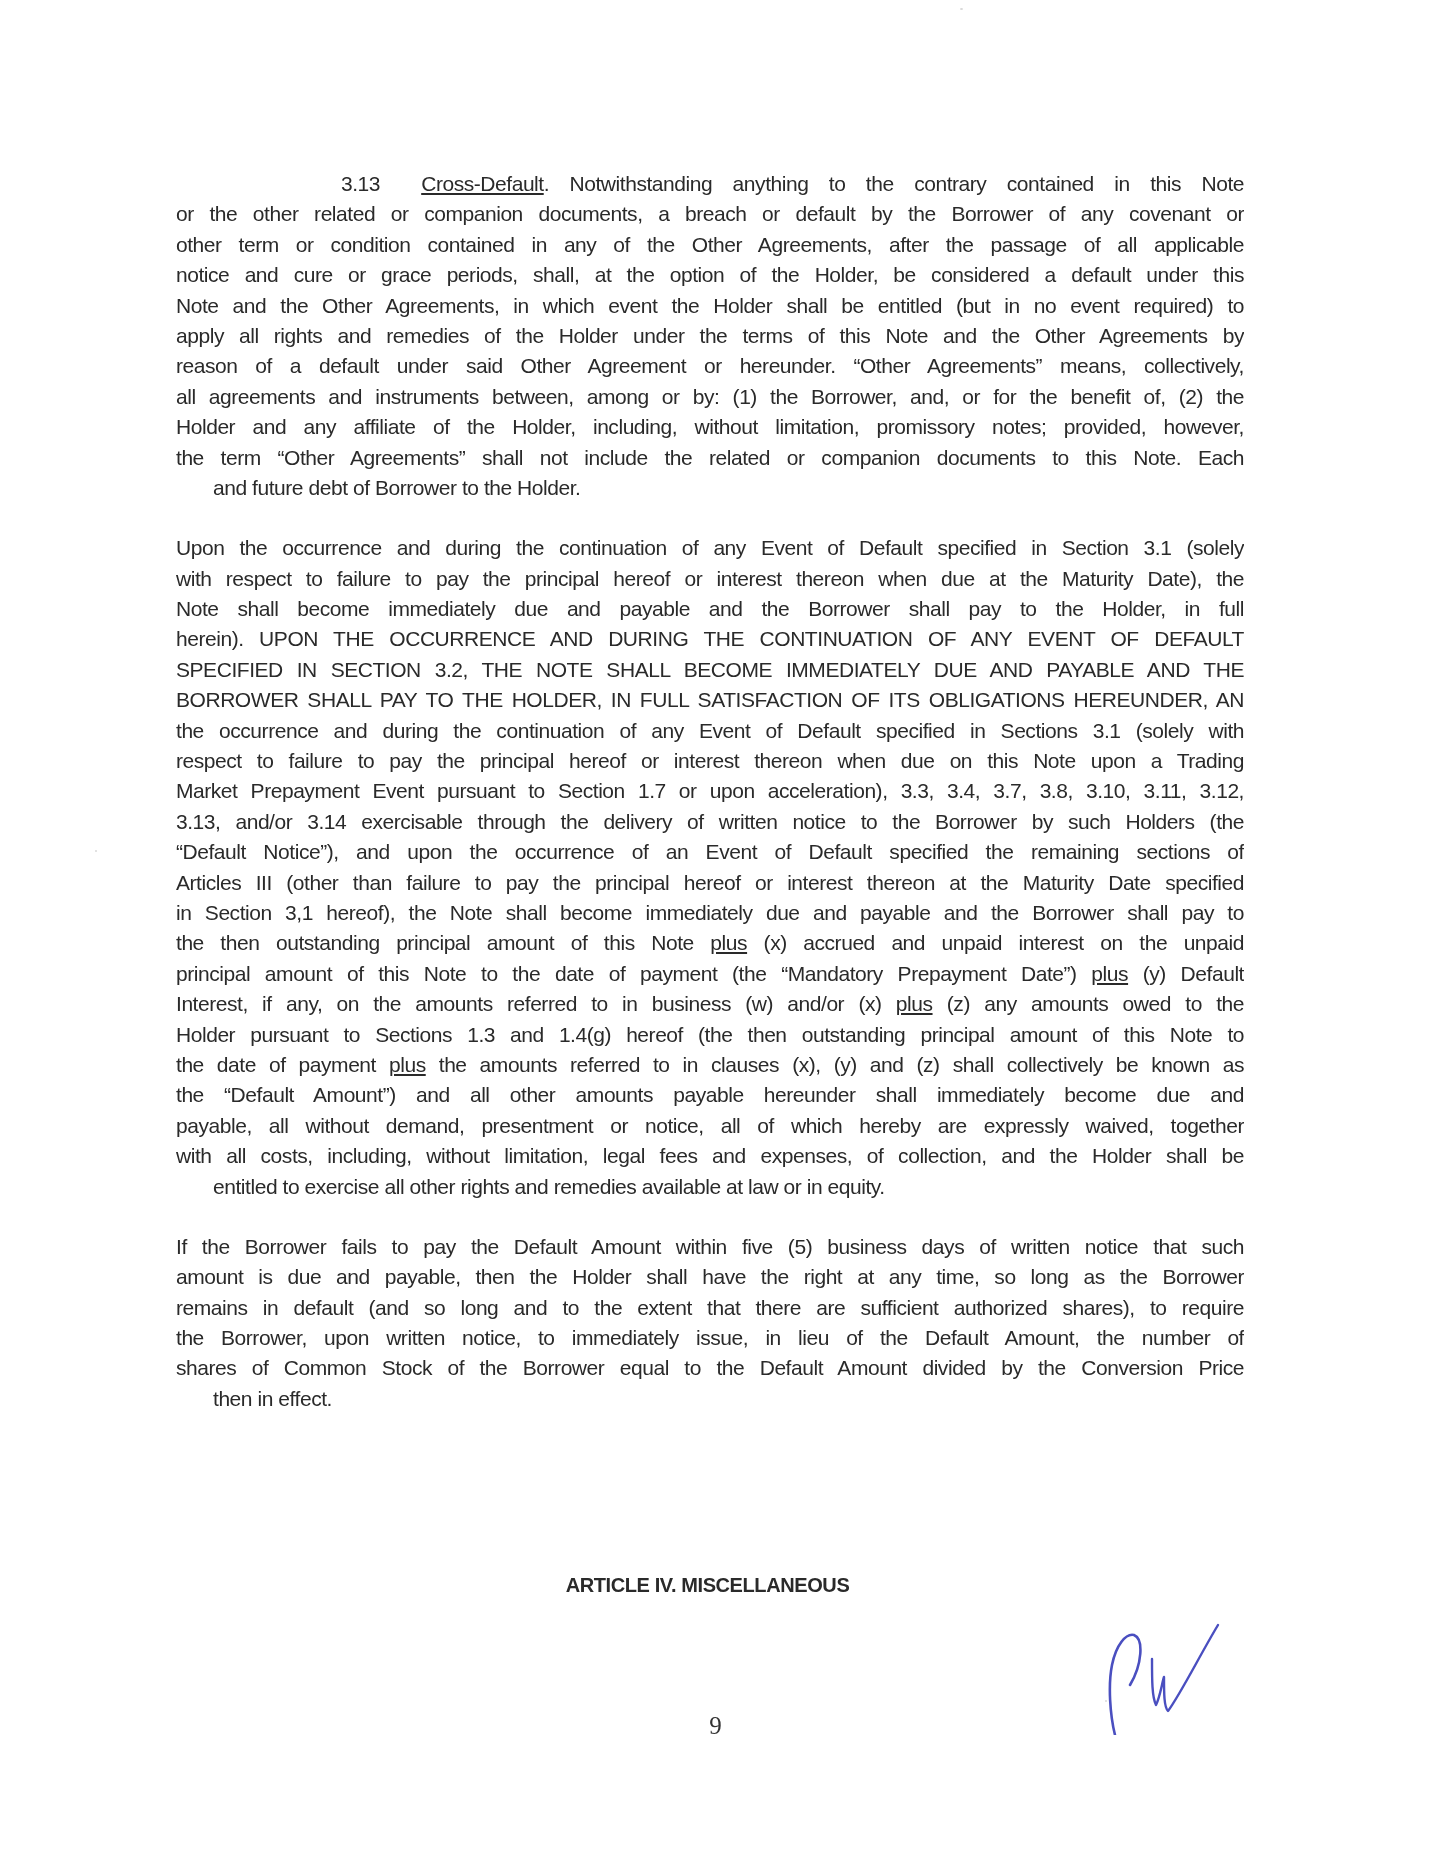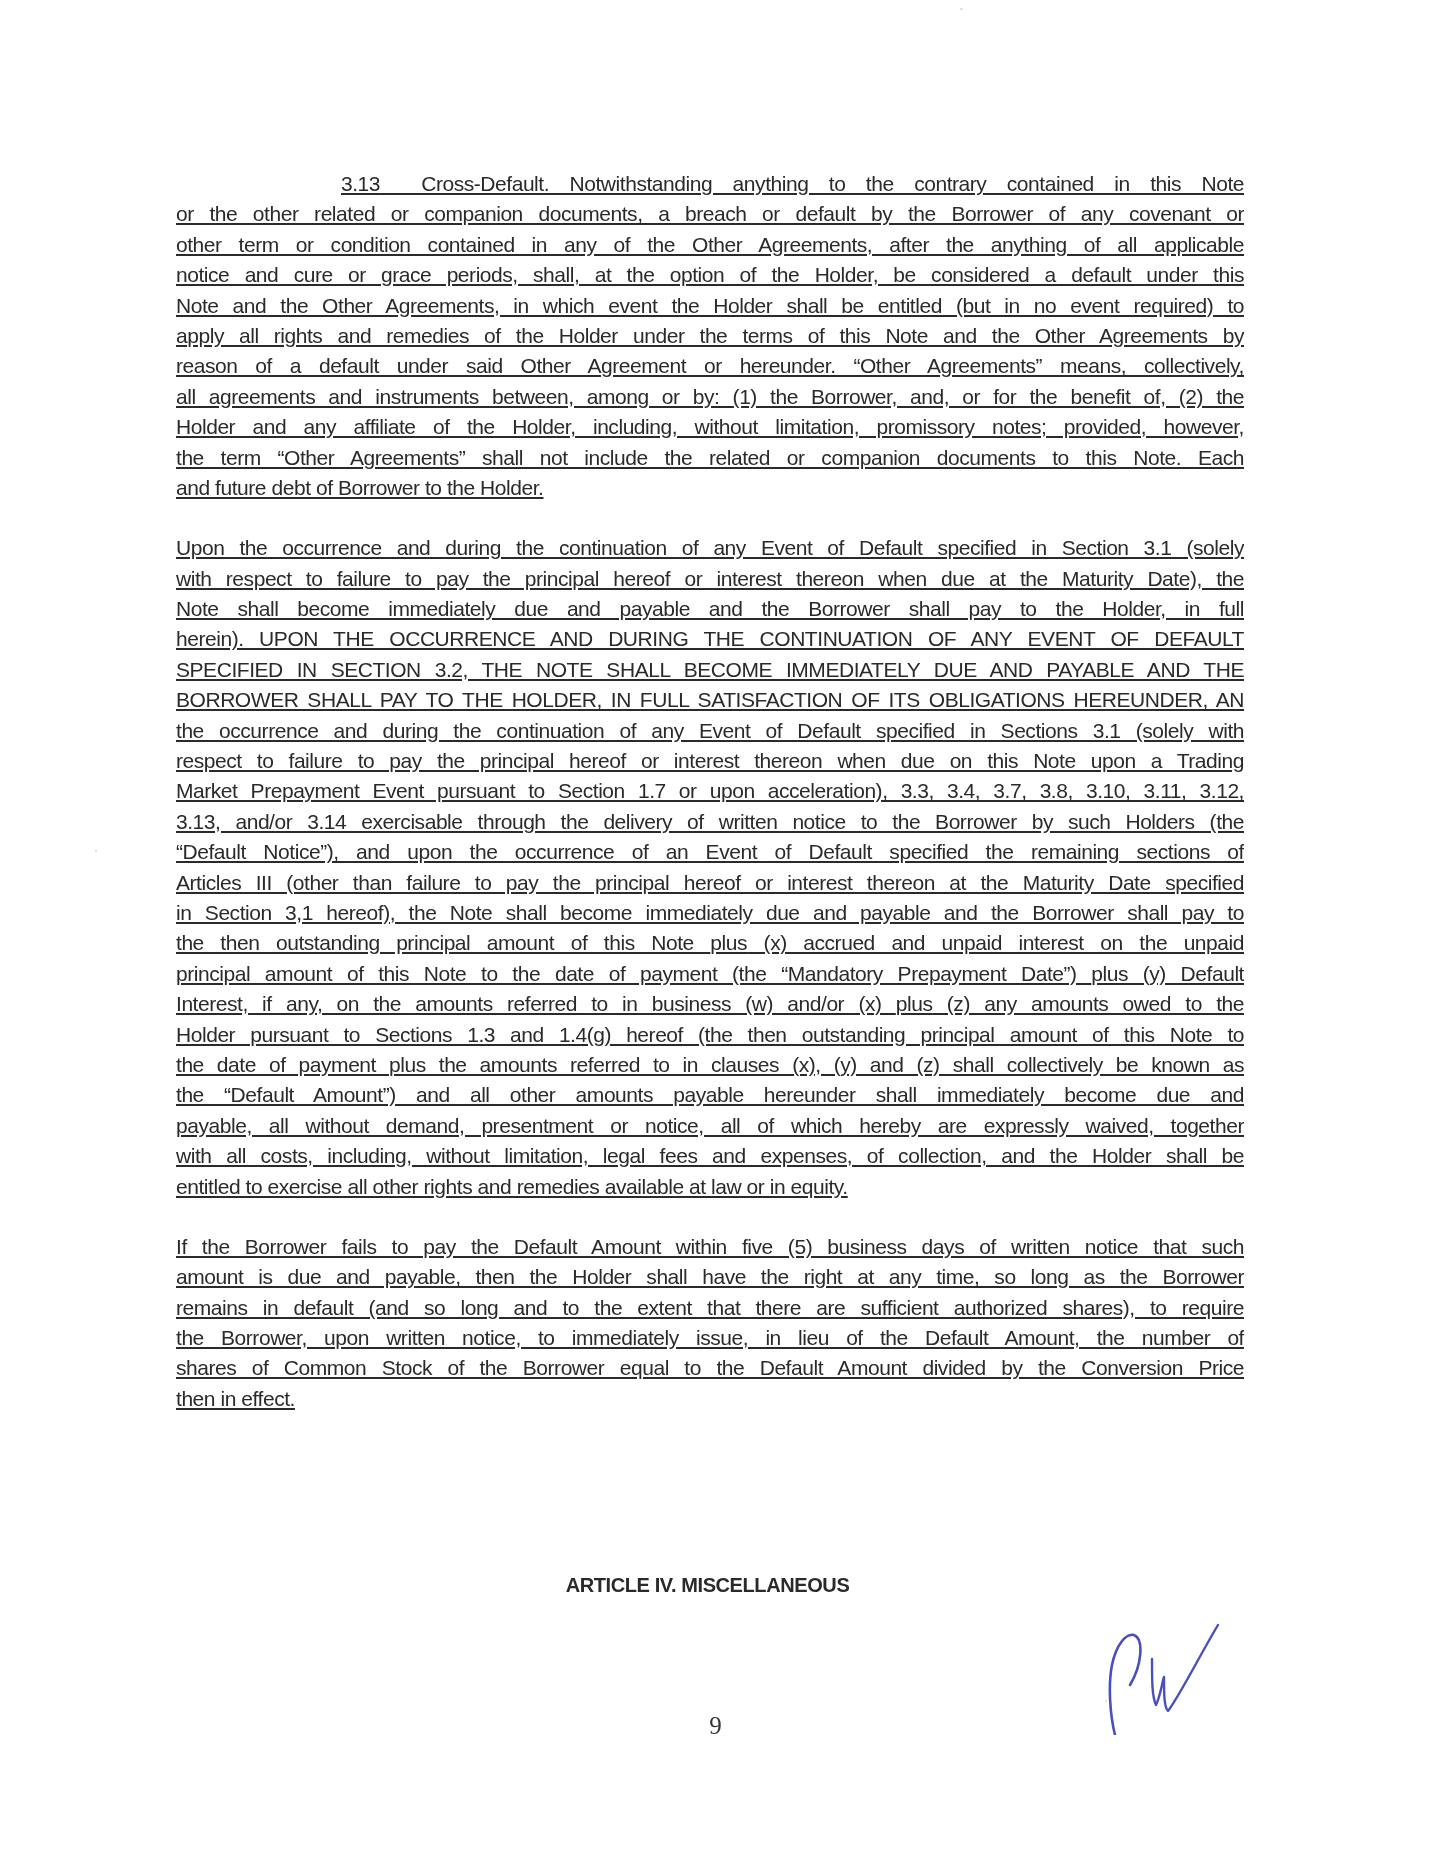--- a/index.html
+++ b/index.html
@@ -9,22 +9,22 @@
     background:#ffffff;
   }
   .text-col {
     position:absolute; left:176px; top:169px; width:1068px;
     font-family:"Liberation Sans", sans-serif;
     font-size:21px; line-height:30.4px; color:#2a2a2a;
     letter-spacing:-0.45px; word-spacing:0px;
   }
   .para { margin:0; text-align:justify; }
   .para.gap { margin-top:30px; }
-  .line { display:block; text-align:justify; text-align-last:justify; white-space:normal; height:30.4px; overflow:hidden;text-decoration:underline; }
-  .line.last { text-align-last:left; }
+  .line { display:block; text-align:justify; text-align-last:justify; white-space:normal; height:30.4px; overflow:hidden; }
+  .line.last { text-align-last:left;margin-left:37px; }
   .u { text-decoration:underline; text-underline-offset:2px; }
   .heading {
     position:absolute; left:0; width:1431px; top:1574px;
     text-align:center; font-family:"Liberation Sans", sans-serif;
     font-weight:bold; font-size:20px; color:#2a2a2a; letter-spacing:-0.4px;
   }
   .heading span { position:relative; left:-8px; }
   .page-number {
     position:absolute; left:0; width:1431px; top:1712px; text-align:center;
     font-family:"Liberation Serif", serif; font-size:25px; color:#333;
@@ -34,21 +34,21 @@
 </style>
 </head>
 <body>
 
 <div class="page">
 
   <div class="text-col">
     <div class="para">
         <span class="line" style="padding-left: 165px;"><span>3.13</span><span>  </span><span class="u">Cross-Default</span><span>.  Notwithstanding anything to the contrary contained in this Note</span></span>
         <span class="line"><span>or the other related or companion documents, a breach or default by the Borrower of any covenant or</span></span>
-        <span class="line"><span>other term or condition contained in any of the Other Agreements, after the anything of all applicable</span></span>
+        <span class="line"><span>other term or condition contained in any of the Other Agreements, after the passage of all applicable</span></span>
         <span class="line"><span>notice and cure or grace periods, shall, at the option of the Holder, be considered a default under this</span></span>
         <span class="line"><span>Note and the Other Agreements, in which event the Holder shall be entitled (but in no event required) to</span></span>
         <span class="line"><span>apply all rights and remedies of the Holder under the terms of this Note and the Other Agreements by</span></span>
         <span class="line"><span>reason of a default under said Other Agreement or hereunder. “Other Agreements” means, collectively,</span></span>
         <span class="line"><span>all agreements and instruments between, among or by: (1) the Borrower, and, or for the benefit of, (2) the</span></span>
         <span class="line"><span>Holder and any affiliate of the Holder, including, without limitation, promissory notes; provided, however,</span></span>
         <span class="line"><span>the term “Other Agreements” shall not include the related or companion documents to this Note.  Each</span></span>
         <span class="line last"><span>and future debt of Borrower to the Holder.</span></span>
       </div>
     <div class="para gap">

